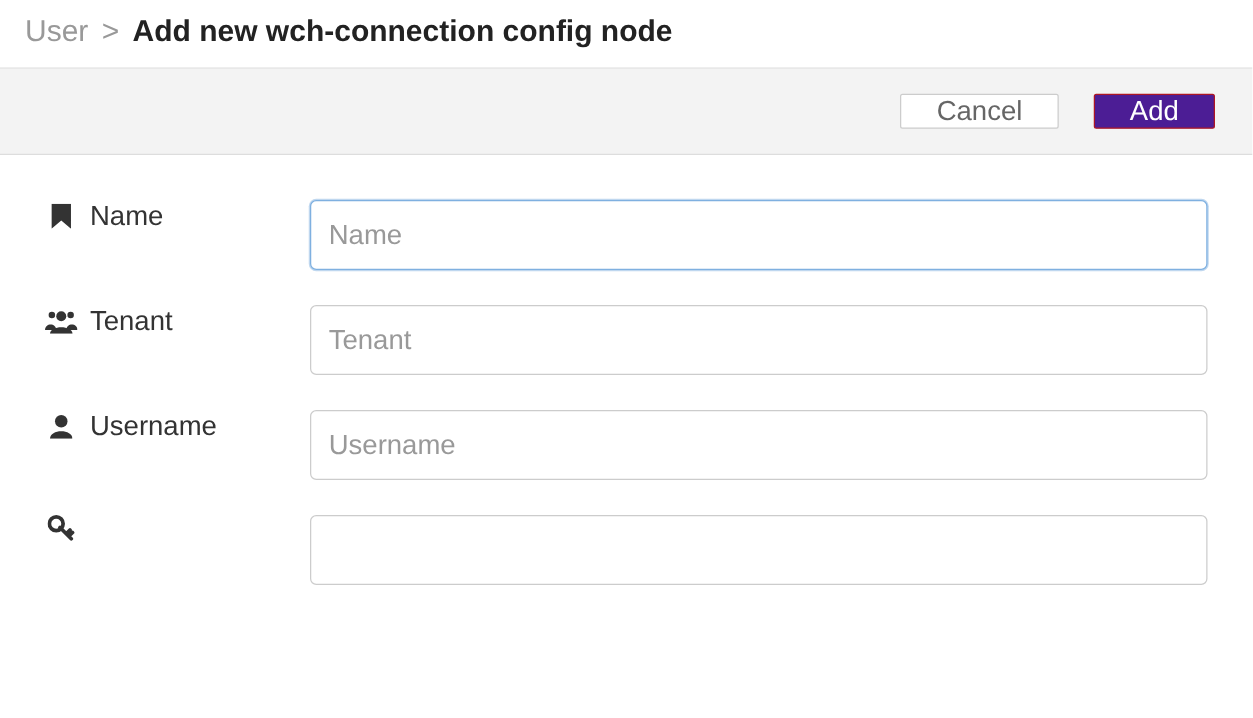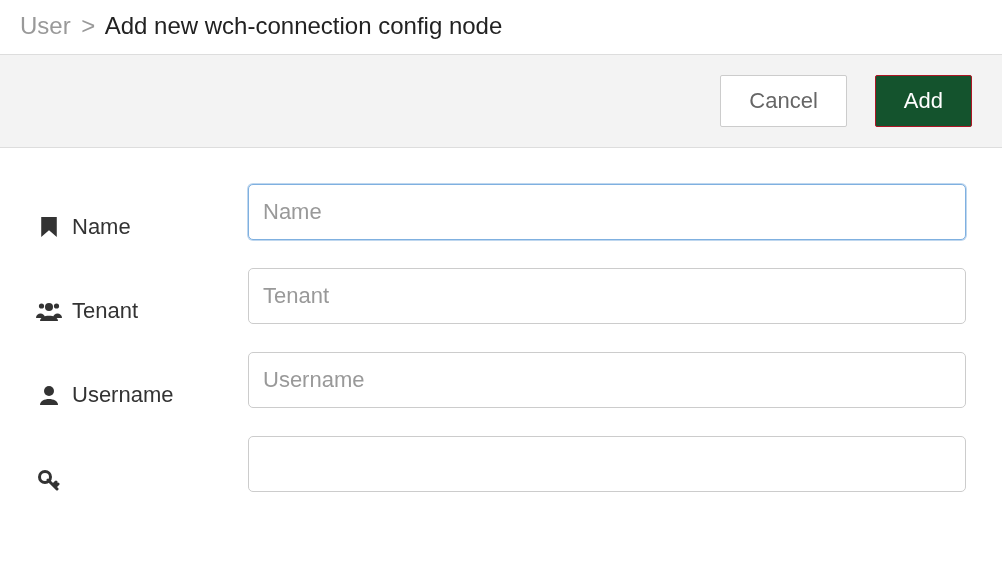--- a/index.html
+++ b/index.html
@@ -15,54 +15,54 @@
       border-bottom: 1px solid #ddd;
       font-size: 24px;
       color: #999;
     }
     .breadcrumb .sep {
       color: #999;
       margin: 0 4px;
     }
     .breadcrumb .title {
       color: #222;
-      font-weight: 400;
+      font-weight: 700;
     }
     .toolbar {
       background: #f3f3f3;
       border-bottom: 1px solid #ddd;
       padding: 20px 30px;
       display: flex;
       justify-content: flex-end;
       gap: 28px;
     }
     .btn {
       font-size: 22px;
-      padding: 12px 28px;
+      padding: 0 28px;
       border-radius: 2px;
       cursor: pointer;
       font-family: inherit;
       text-align: right;
     }
     .btn-cancel {
       background: #fff;
       color: #666;
       border: 1px solid #ccc;
     }
     .btn-add {
-      background: #14532d;
+      background: #4c1d95;
       color: #fff;
       border: 1px solid #ad1625;
     }
     .form {
       padding: 36px 36px 20px 36px;
     }
     .form-row {
       display: flex;
-      align-items: flex-end;
+      align-items: flex-start;
       margin-bottom: 28px;
     }
     .form-label {
       width: 212px;
       display: flex;
       align-items: center;
       gap: 10px;
       font-size: 22px;
       color: #333;
     }

